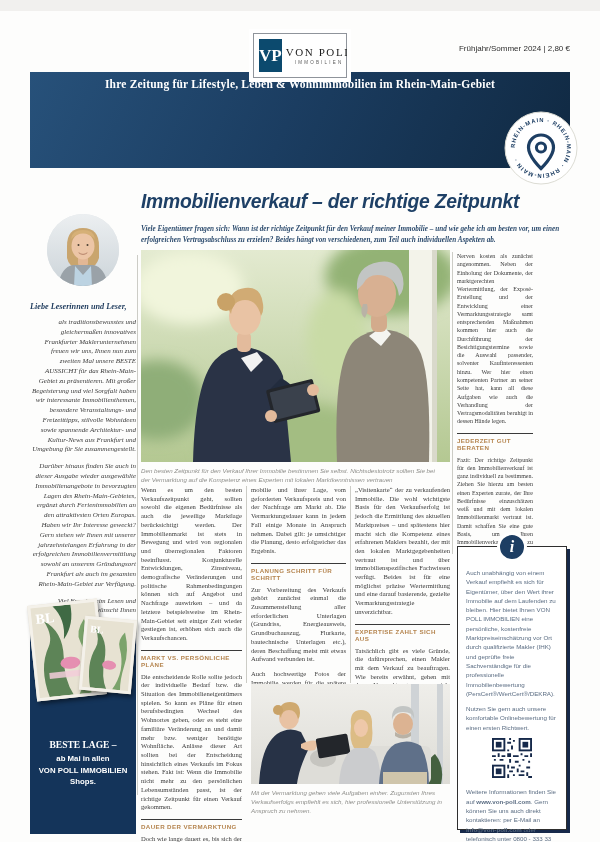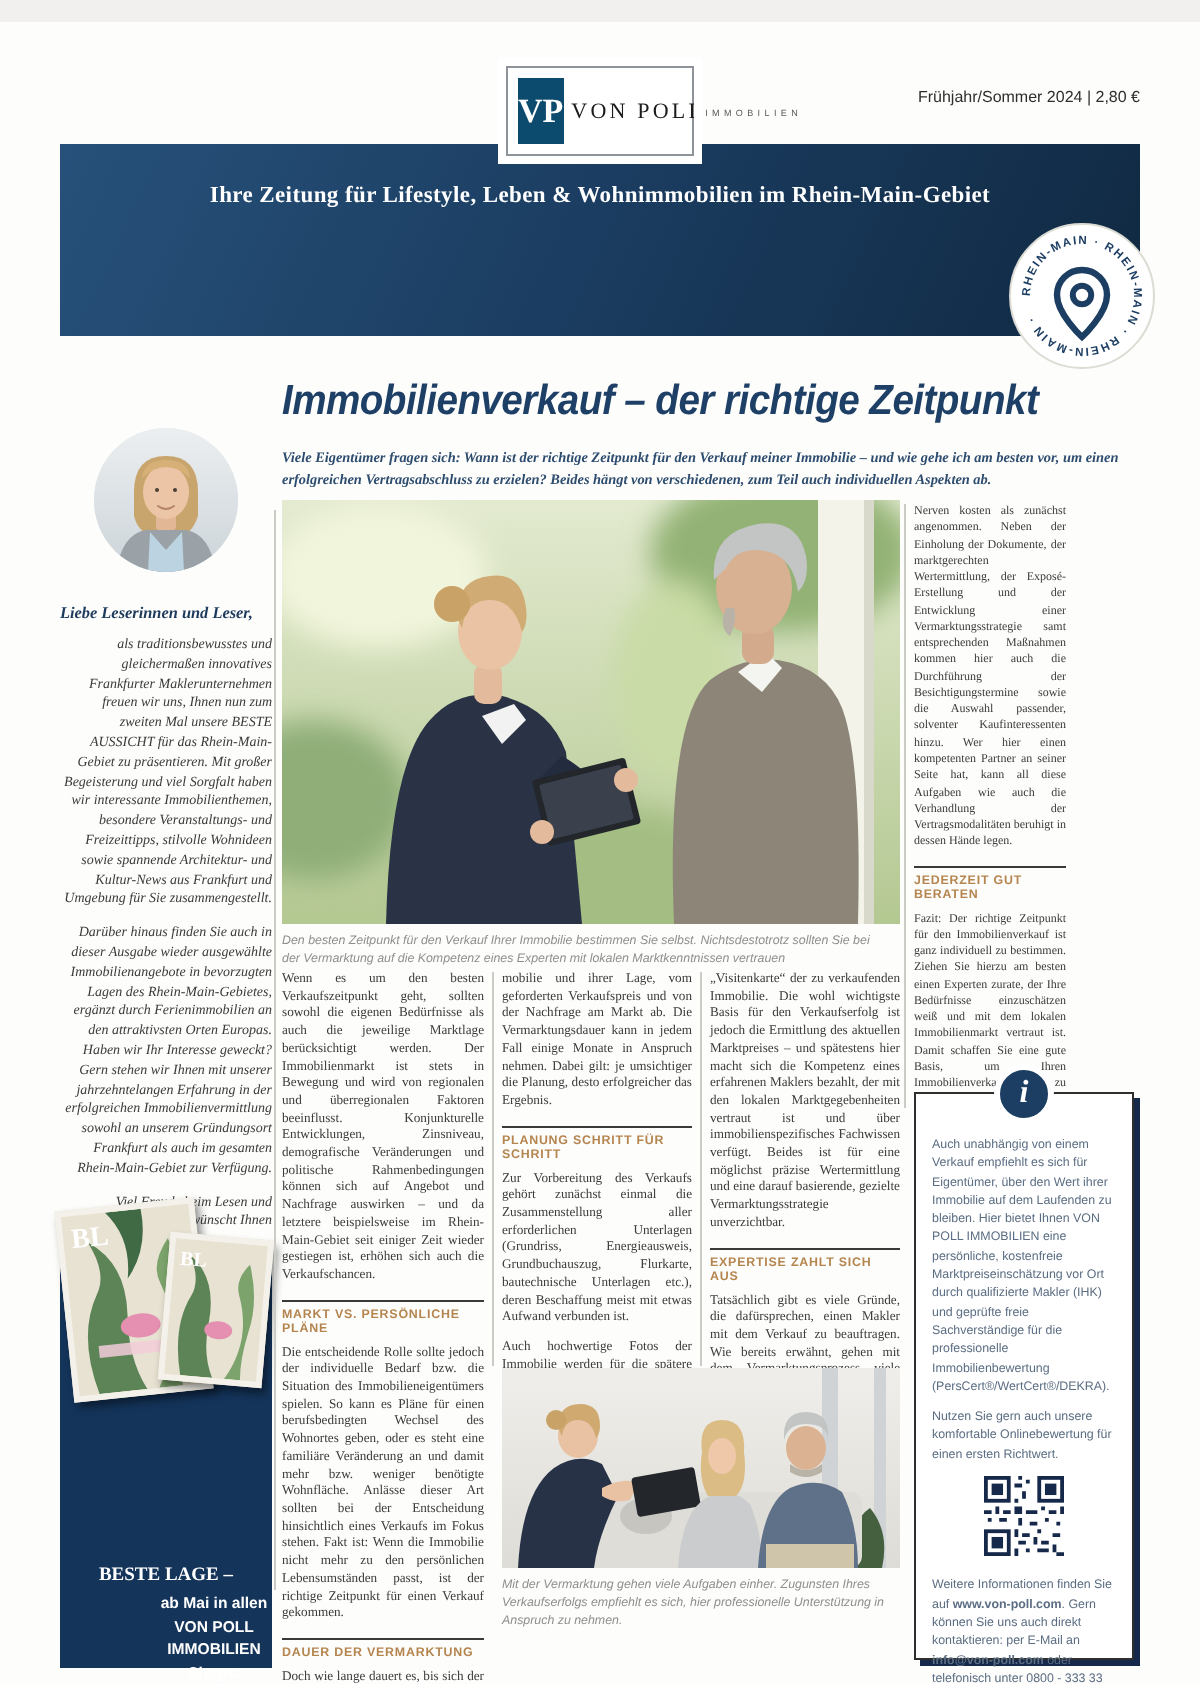--- a/index.html
+++ b/index.html
@@ -7,31 +7,31 @@
   body { font-family:"Liberation Serif", serif; }
   .page { position:relative; width:600px; height:842px; background:#fdfdfc; overflow:hidden; margin:0 auto; }
   .top-strip { position:absolute; left:0; top:0; width:600px; height:11px; background:#f1f0ee; }
 
   
   .edition { position:absolute; top:44px; right:30px; font:8px "Liberation Sans", sans-serif; color:#2e2e2e; }
   .logo-box { position:absolute; top:33px; left:50%; transform:translateX(-50%); width:94px; height:45px;
               background:#fff; border:1px solid #8f949b; outline:4px solid #fff; display:flex; align-items:center; z-index:7; }
   .vp-square { width:33px; height:33px; margin:5px 4px 5px 5px; background:#0c4a6e; color:#fff; display:flex;
                align-items:center; justify-content:center; font:bold 17px "Liberation Serif", serif; }
-  .logo-right { flex:1; display:flex; flex-direction:row; align-items:center; justify-content:center; }
+  .logo-right { flex:1; display:flex; flex-direction:column; align-items:center; justify-content:center; }
   .logo-name { font:11px "Liberation Serif", serif; letter-spacing:1.6px; color:#1c1c1c; white-space:nowrap; }
   .logo-division { font:4.5px "Liberation Sans", sans-serif; letter-spacing:2.2px; color:#5a5a5a; margin-top:2px; }
 
   
   .masthead { position:absolute; left:30px; top:72px; width:540px; height:96px;
               background:linear-gradient(115deg,#27517a 0%, #1b3d61 48%, #102942 100%); }
   .mh-title { text-align:center; padding-top:5px; color:#fff; line-height:1; }
   .mh-title-inner { display:inline-block; font:62px/1 "Liberation Serif", serif; letter-spacing:2px;
                     transform:scaleX(.82); transform-origin:center; white-space:nowrap; }
-  .mh-sub { text-align:center; color:#fff; font:bold 11.5px "Liberation Serif", serif; margin-top:20px; letter-spacing:.2px; }
+  .mh-sub { text-align:center; color:#fff; font:bold 11.5px "Liberation Serif", serif; margin-top:6px; letter-spacing:.2px; }
 
   .badge { position:absolute; left:504px; top:111px; width:74px; height:74px; z-index:8; }
 
   
   .headline { position:absolute; left:141px; top:189px; width:440px; color:#1e4066;
               font:italic bold 21px "Liberation Sans", sans-serif; letter-spacing:-.3px; }
   .headline span { display:inline-block; transform:scaleX(.92); transform-origin:left; white-space:nowrap; }
   .standfirst { position:absolute; left:141px; top:224px; width:436px; color:#2d4c6e;
                 font:italic bold 7.2px/1.5 "Liberation Serif", serif; }
 
@@ -41,22 +41,22 @@
   .salutation { font:italic bold 8.2px "Liberation Serif", serif; color:#1d3a5c; margin-bottom:7px; }
   .editorial p.ed { font:italic 7px/1.4 "Liberation Serif", serif; color:#3b3b3b; margin-bottom:7px;text-align:right; }
   .signature { margin-top:4px; }
   .signer { font:5px "Liberation Sans", sans-serif; letter-spacing:.6px; color:#4a4a4a; margin-top:1px; }
 
   .promo { position:absolute; left:30px; top:622px; width:106px; height:212px; background:#14345a; }
   .cover { position:absolute; border:3px solid #f4f1ea; box-shadow:2px 3px 4px rgba(0,0,0,.45); overflow:hidden; background:#e9e4d5; }
   .cover1 { left:2px; top:-20px; width:70px; height:96px; transform:rotate(-6deg); }
   .cover2 { left:52px; top:-4px; width:52px; height:74px; transform:rotate(5deg); }
   .promo-text { position:absolute; left:0; right:0; top:118px; text-align:center; color:#fff; }
-  .promo-t1 { font:bold 9.5px "Liberation Serif", serif; margin-bottom:3px;margin-top:43px; }
-  .promo-t2 { font:bold 7.8px/1.5 "Liberation Sans", sans-serif;padding-left:48px; }
+  .promo-t1 { font:bold 9.5px "Liberation Serif", serif; margin-bottom:3px; }
+  .promo-t2 { font:bold 7.8px/1.5 "Liberation Sans", sans-serif; }
 
   
   .photo1 { position:absolute; left:141px; top:250px; width:309px; height:212px; overflow:hidden; }
   .caption { position:absolute; font:italic 6.2px/1.45 "Liberation Sans", sans-serif; color:#8e8e8a; }
   .caption1 { left:141px; top:467px; width:296px; }
   .photo2 { position:absolute; left:251px; top:684px; width:199px; height:100px; overflow:hidden; }
   .caption2 { left:251px; top:789px; width:199px; }
 
   
   .col { position:absolute; font:6.6px/1.32 "Liberation Serif", serif; color:#3b3b3b; text-align:justify; hyphens:auto; }

